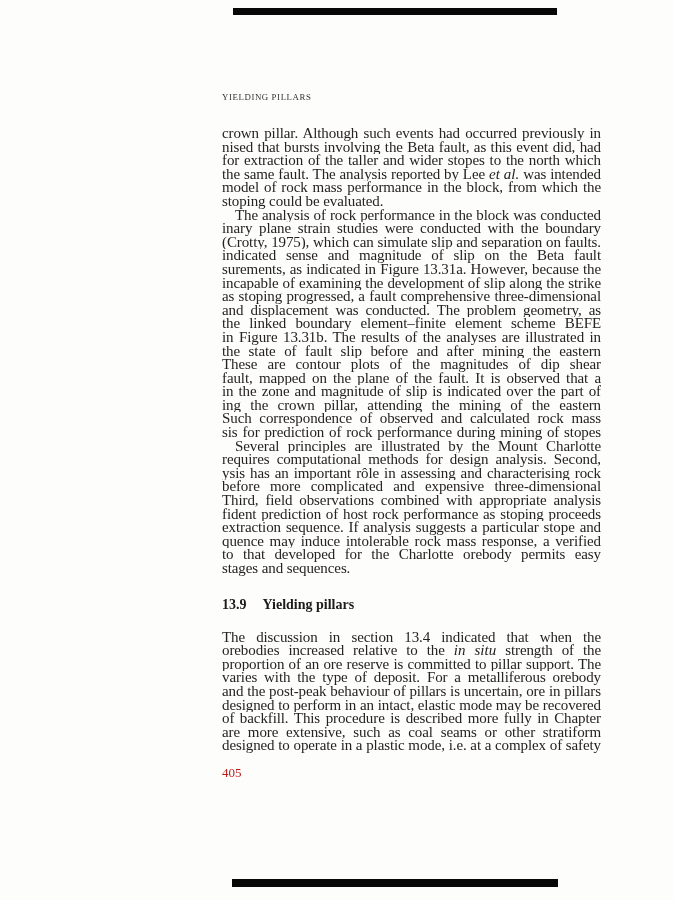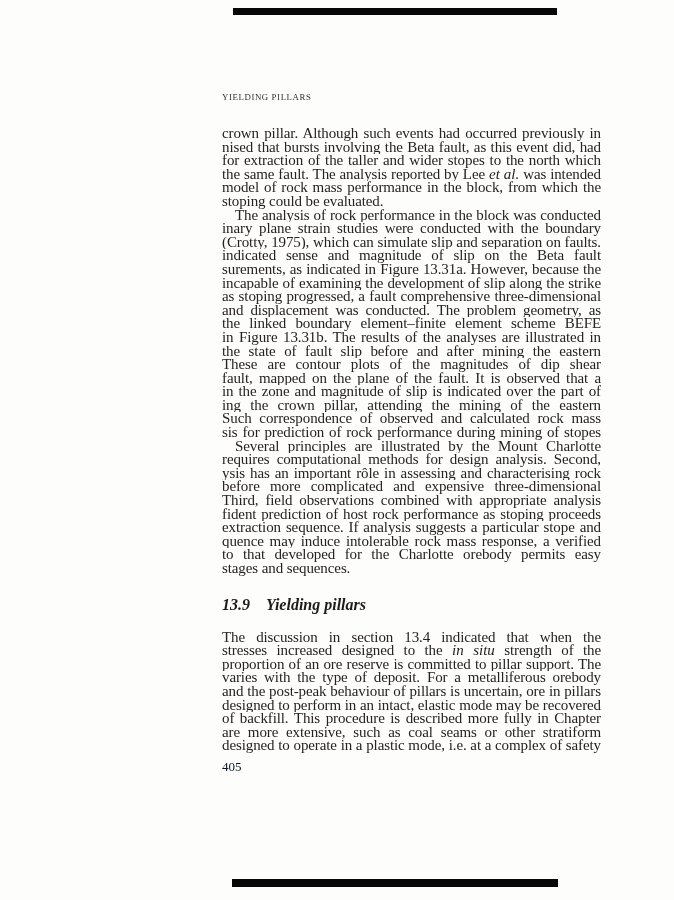--- a/index.html
+++ b/index.html
@@ -24,27 +24,27 @@
   .line {
     font-size:15px; letter-spacing:-0.1px; line-height:13.6px;
     max-height:13.6px; overflow:hidden;
     text-align:justify; text-align-last:justify;
   }
   .line.last { text-align-last:left; }
   .line.first { text-indent:13px; }
   .line i { font-style:italic; letter-spacing:0; }
 
   #section-heading {
-    margin:21px 0 19px 0; font-weight:bold; font-size:16px;
-    line-height:15px; color:#1e1b19;font-style:italic;
+    margin:21px 0 19px 0; font-weight:bold; font-size:14px;
+    line-height:15px; color:#1e1b19;
   }
   #section-heading .sec-num { margin-right:16px; }
 
   #page-number {
-    margin-top:6px; font-size:13px; line-height:15px; color:#0f172a;
+    margin-top:12px; font-size:13px; line-height:15px; color:#b91c1c;
     text-align:left;
   }
 </style>
 </head>
 <body>
 
 <div id="page">
   <div id="scan-bar-top" class="scan-bar"></div>
   <div id="scan-bar-bottom" class="scan-bar"></div>
 
@@ -93,21 +93,21 @@
         </div>
       </div>
 
     <div id="section-heading">
       <span class="sec-num">13.9</span><span>Yielding pillars</span>
     </div>
 
     <div>
         <div class="para">
           <div class="line"><span>The discussion in section 13.4 indicated that when the magnitudes of the pre-mining</span></div>
-          <div class="line"><span>stresses increased designed to the </span><i>in situ</i><span> strength of the orebody rock, an excessive</span></div>
+          <div class="line"><span>orebodies increased relative to the </span><i>in situ</i><span> strength of the orebody rock, an excessive</span></div>
           <div class="line"><span>proportion of an ore reserve is committed to pillar support. The solution to this problem</span></div>
           <div class="line"><span>varies with the type of deposit. For a metalliferous orebody where reserves are limited</span></div>
           <div class="line"><span>and the post-peak behaviour of pillars is uncertain, ore in pillars which were initially</span></div>
           <div class="line"><span>designed to perform in an intact, elastic mode may be recovered by the extensive use</span></div>
           <div class="line"><span>of backfill. This procedure is described more fully in Chapter 14. Where reserves</span></div>
           <div class="line"><span>are more extensive, such as coal seams or other stratiform deposits, pillars may be</span></div>
           <div class="line last"><span>designed to operate in a plastic mode, i.e. at a complex of safety less than unity.</span></div>
         </div>
       </div>
 

